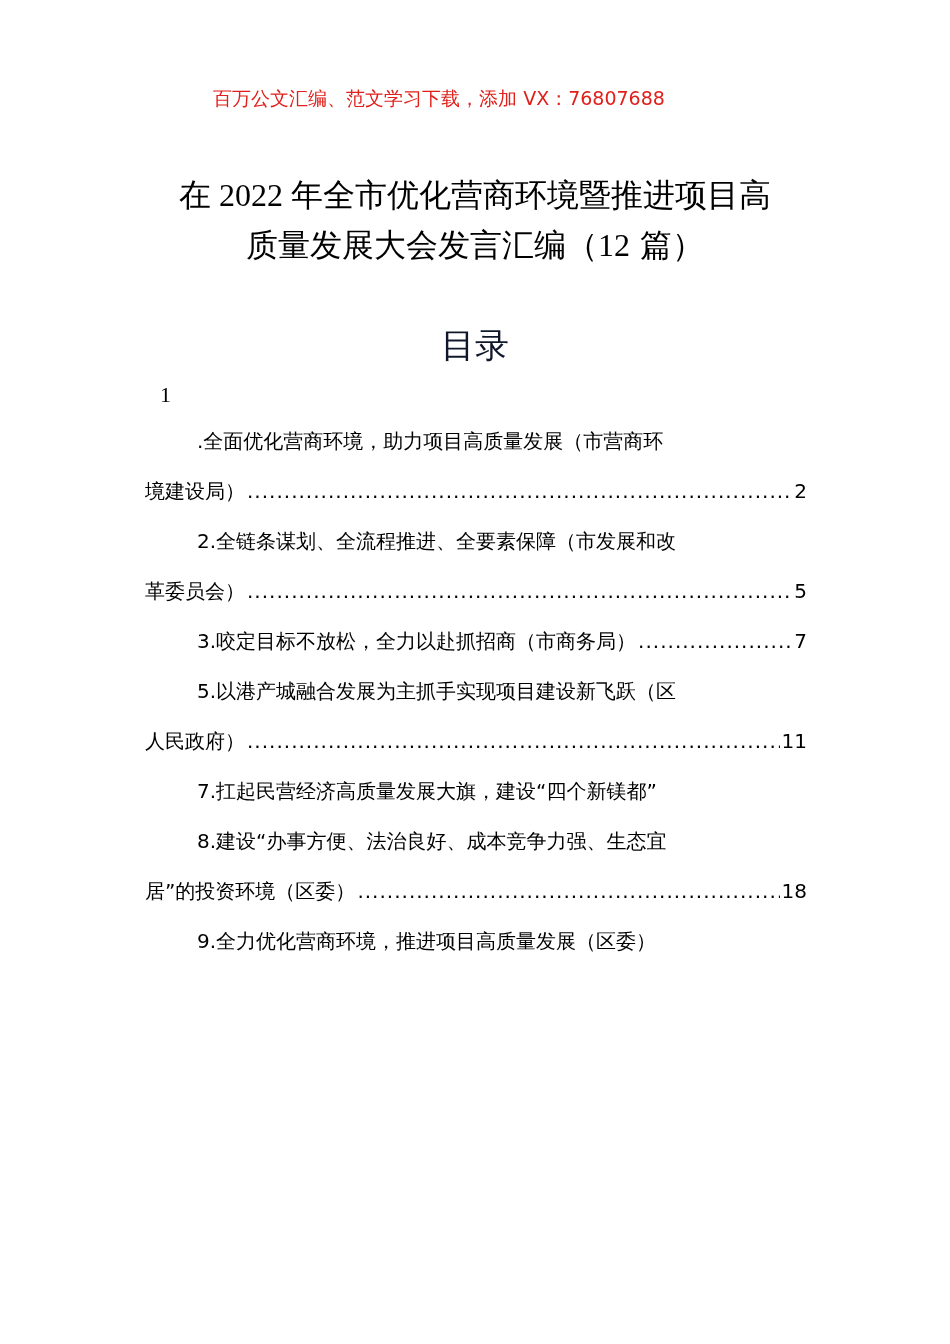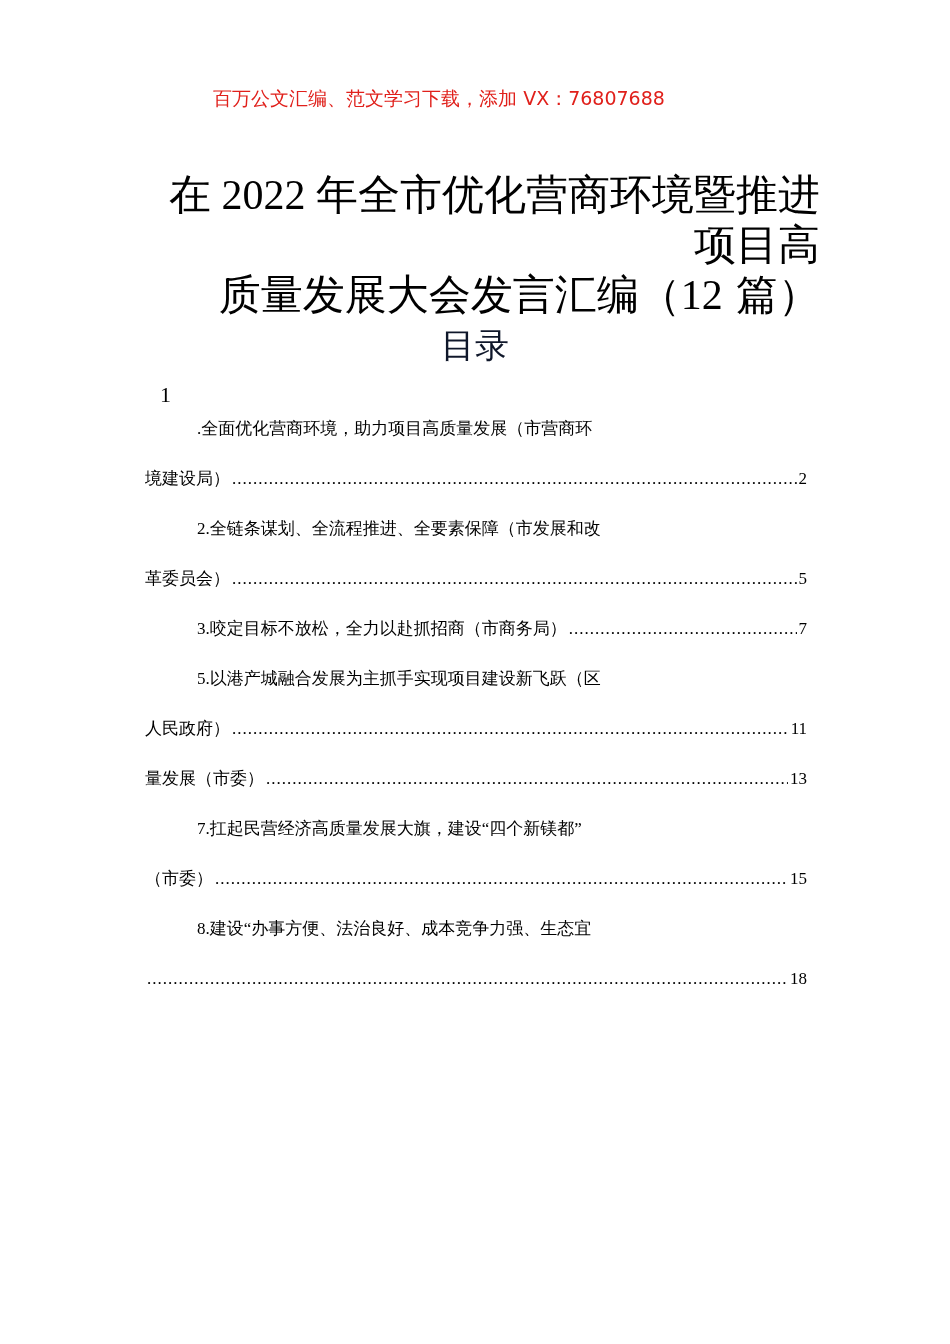--- a/index.html
+++ b/index.html
@@ -31,22 +31,22 @@
       font-size: 19px;
       line-height: 28px;
       color: #e0201b;
       letter-spacing: 0px;
     }
     .doc-title {
       position: absolute;
       top: 170px;
       left: 130px;
       width: 690px;
-      text-align: right;
-      font-size: 42px;
+      text-align: center;
+      font-size: 32px;
       line-height: 50px;
       color: #000;
     }
     .doc-title .num {
       font-family: "Liberation Serif", "DejaVu Serif", serif;
     }
     .toc-heading {
       position: absolute;
       top: 322px;
       left: 0;
@@ -59,26 +59,25 @@
     .stray-num {
       position: absolute;
       top: 381px;
       left: 160px;
       font-family: "Liberation Serif", "DejaVu Serif", serif;
       font-size: 22px;
       line-height: 28px;
     }
     .toc {
       position: absolute;
-      top: 404px;
+      top: 416px;
       left: 145px;
       width: 662px;
-      font-size: 17px;
+      font-size: 20px;
       line-height: 50px;
-      font-family: Liberation Serif, serif;
     }
     .toc-entry {
       display: block;
       position: relative;
       cursor: pointer;
     }
     .toc-line {
       display: block;
       white-space: nowrap;
       height: 50px;
@@ -158,39 +157,33 @@
     <div class="toc-entry">
       <span class="toc-line first">5.以港产城融合发展为主抓手实现项目建设新飞跃（区</span>
       <span class="toc-line leader">
         <span class="lead-text">人民政府）</span>
         <span class="dots"></span>
         <span class="page-num">11</span>
       </span>
     </div>
 
     <div class="toc-entry">
-      <span class="toc-line leader">
-        <span class="lead-text">量发展（市委）</span>
-        <span class="dots"></span>
-        <span class="page-num">13</span>
-      </span>
     </div>
 
     <div class="toc-entry">
       <span class="toc-line first">7.扛起民营经济高质量发展大旗，建设“四个新镁都”</span>
-      <span class="toc-line leader">
-        <span class="lead-text">（市委）</span>
-        <span class="dots"></span>
-        <span class="page-num">15</span>
-      </span>
     </div>
 
     <div class="toc-entry">
       <span class="toc-line first">8.建设“办事方便、法治良好、成本竞争力强、生态宜</span>
       <span class="toc-line leader">
+        <span class="lead-text">居”的投资环境（区委）</span>
         <span class="dots"></span>
         <span class="page-num">18</span>
       </span>
     </div>
 
+    <div class="toc-entry">
+      <span class="toc-line first">9.全力优化营商环境，推进项目高质量发展（区委）</span>
+    </div>
 
   </div>
 </div>
 
 </body></html>

